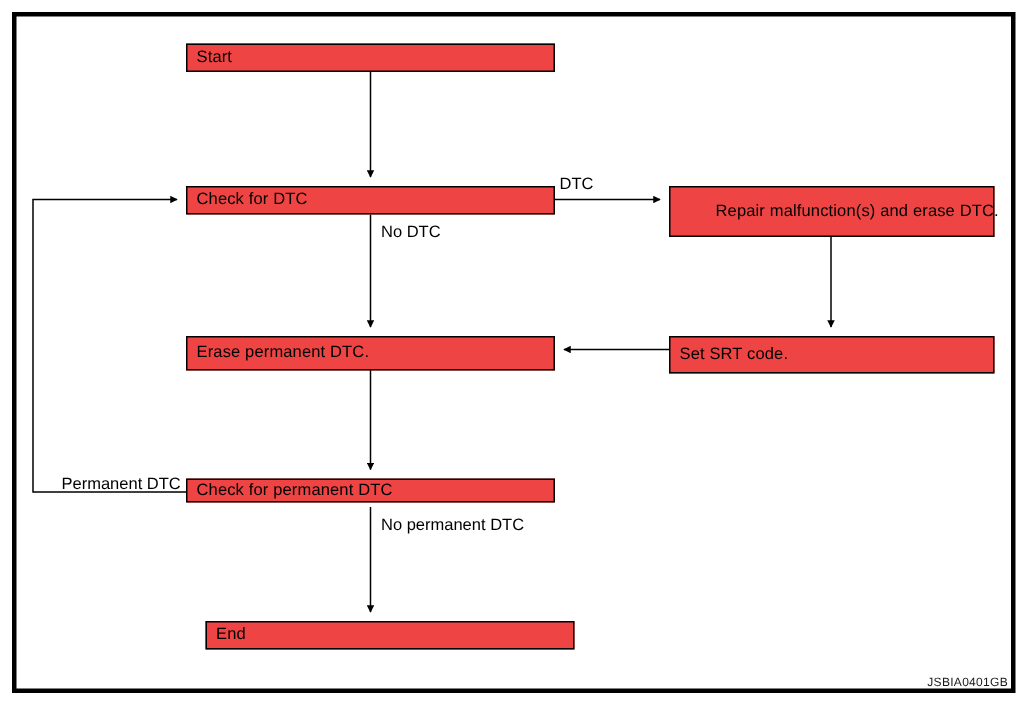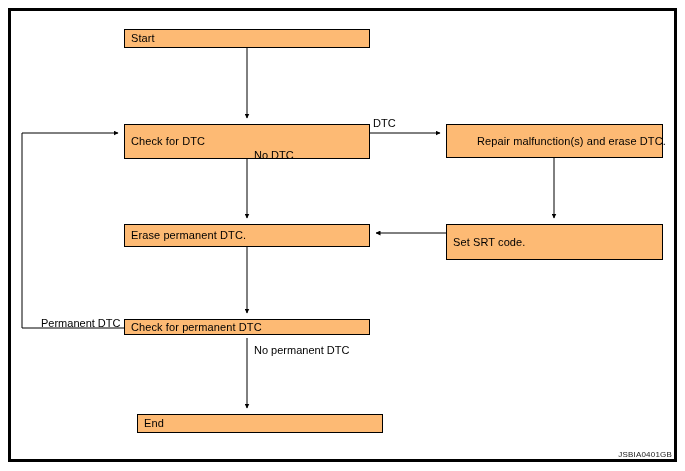--- a/index.html
+++ b/index.html
@@ -33,21 +33,21 @@
     position: absolute;
     left: 0;
     top: 0;
     width: 685px;
     height: 471px;
   }
   .node {
     position: absolute;
     box-sizing: border-box;
     border: 1px solid #000000;
-    background: #fdba74;
+    background: #ef4444;
     display: flex;
     align-items: center;
     font-size: 11px;
     color: #000000;
     letter-spacing: 0.1px;
     white-space: nowrap;
   }
   .node .node-label {
     padding-left: 6px;
     line-height: 1;
@@ -115,33 +115,33 @@
 
     <g>
       <line x1="247" y1="338" x2="247" y2="408" stroke="#000000" stroke-width="1" marker-end="url(#arrow-down)"></line>
     </g>
   </svg>
 
   <div class="node" style="left:124px; top:29px; width:246px; height:19px;">
     <span class="node-label">Start</span>
   </div>
 
-  <div class="node" style="left:124px; top:124px; width:246px; height:35px;">
+  <div class="node" style="left:124px; top:124px; width:246px; height:19px;">
     <span class="node-label">Check for DTC</span>
   </div>
 
   <div class="node" style="left:446px; top:124px; width:217px; height:34px;padding-left:24px;">
     <span class="node-label">Repair malfunction(s) and erase DTC.</span>
   </div>
 
   <div class="node" style="left:124px; top:224px; width:246px; height:23px;">
     <span class="node-label">Erase permanent DTC.</span>
   </div>
 
-  <div class="node" style="left:446px; top:224px; width:217px; height:36px;">
+  <div class="node" style="left:446px; top:224px; width:217px; height:25px;">
     <span class="node-label">Set SRT code.</span>
   </div>
 
   <div class="node" style="left:124px; top:319px; width:246px; height:16px;">
     <span class="node-label">Check for permanent DTC</span>
   </div>
 
   <div class="node" style="left:124px; top:414px; width:246px; height:19px;margin-left:13px;">
     <span class="node-label">End</span>
   </div>

